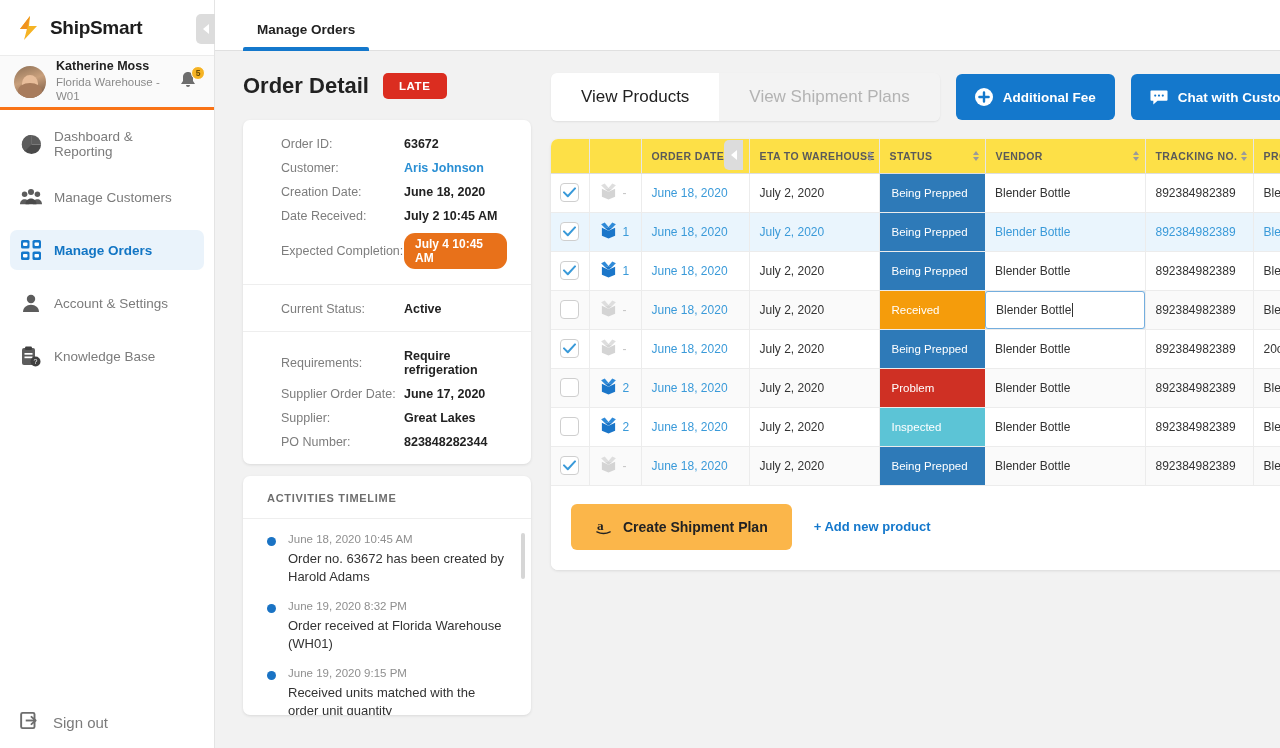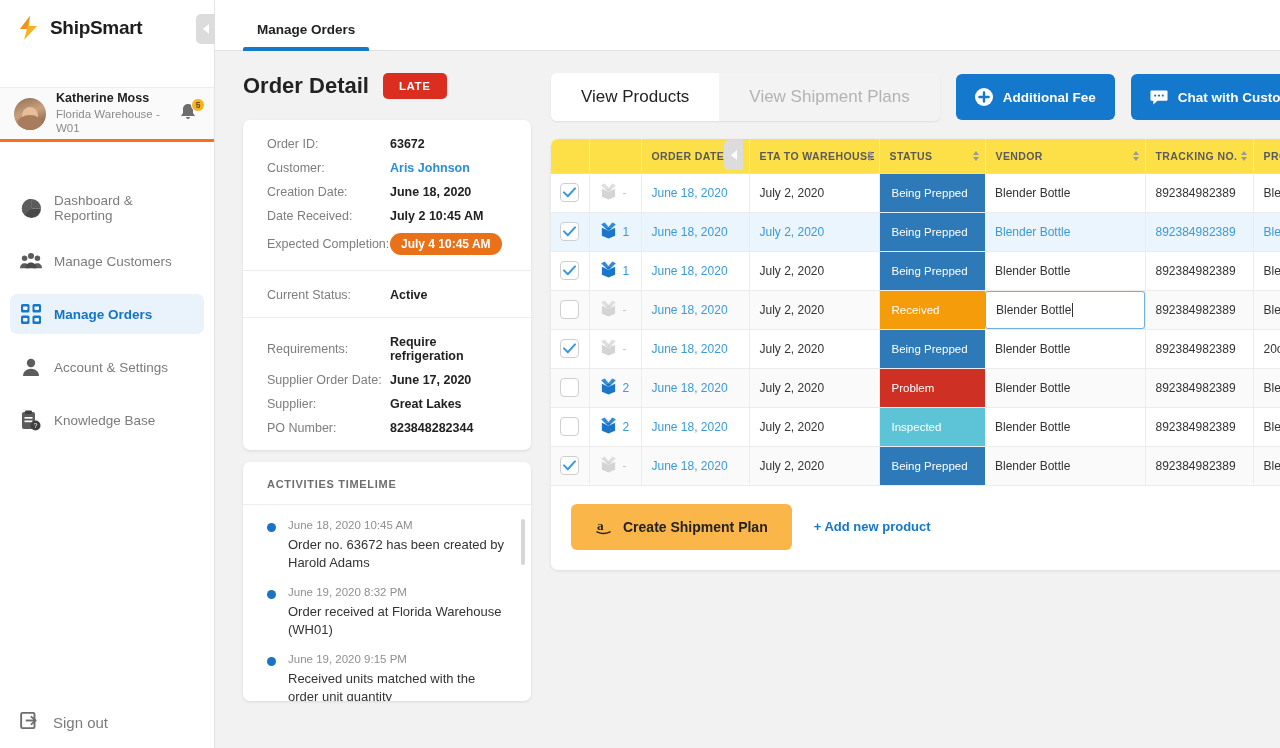--- a/index.html
+++ b/index.html
@@ -9,21 +9,21 @@
     background: #f2f2f2;
     overflow: hidden;
   }
   .app { position: relative; width: 1280px; height: 748px; display: flex; }
 
   
   .sidebar {
     width: 215px; height: 748px; background: #ffffff;
     border-right: 1px solid #e4e4e4;
     display: flex; flex-direction: column; flex: 0 0 215px;
-    position: relative; z-index: 5; gap: 32px;
+    position: relative; z-index: 5;
   }
   .brand {
     height: 55px; display: flex; align-items: center; padding-left: 16px; gap: 8px;
     background: #fff;
   }
   .brand-mark { width: 26px; height: 26px; flex: 0 0 26px; }
   .brand-name { font-size: 19px; font-weight: bold; color: #1d1d1d; letter-spacing: -0.3px; }
 
   .user-card {
     height: 55px; display: flex; align-items: center; gap: 10px;
@@ -109,21 +109,21 @@
   .detail-head { display: flex; align-items: center; gap: 14px; margin-bottom: 21px; }
   .detail-title { font-size: 22px; font-weight: bold; color: #222; }
   .late-badge {
     background: #db2d20; color: #fff; font-size: 11.5px; font-weight: bold;
     letter-spacing: .6px; padding: 7px 16px; border-radius: 5px;
   }
   .card { background: #fff; border-radius: 7px; box-shadow: 0 1px 3px rgba(0,0,0,.10); }
   .detail-card { padding: 0; }
   .dgroup { padding: 17px 24px 15px 24px; }
   .dgroup + .dgroup { border-top: 1px solid #eeeeee; }
-  .drow { display: flex; align-items: center; margin-bottom: 10px; }
+  .drow { display: flex; align-items: center; margin-bottom: 10px; margin-left: 14px; }
   .drow:last-child { margin-bottom: 0; }
   .dlabel { font-size: 12.5px; color: #7d7d7d; width: 123px; flex: 0 0 123px; }
   .dval { font-size: 12.5px; color: #222; font-weight: bold; }
   .dval.link { color: #2a8fd4; font-weight: bold; cursor: pointer; }
   .dval.pill {
     background: #e8711a; color: #fff; font-weight: bold;
     padding: 4px 11px; border-radius: 11px; font-size: 12px;
   }
 
   .timeline-card { margin-top: 12px; }

